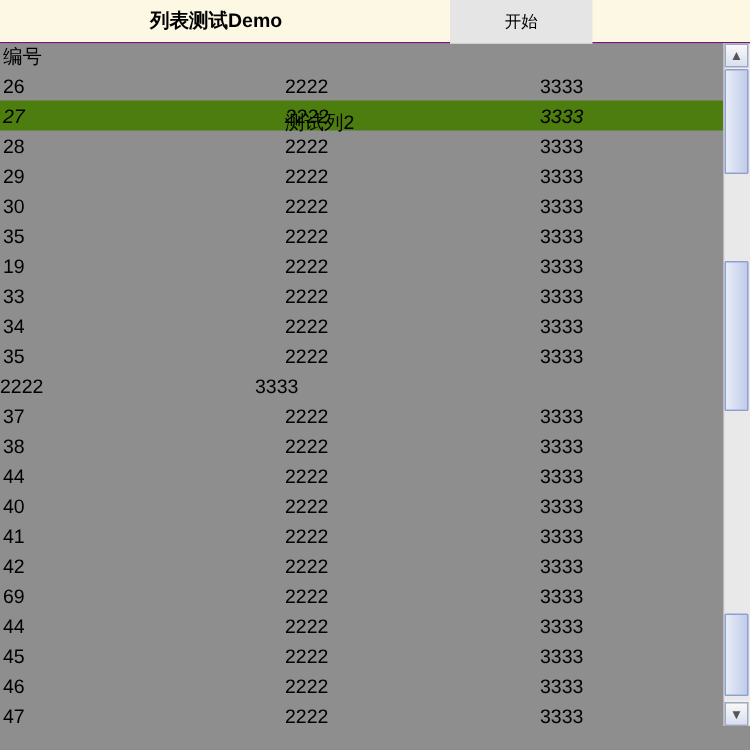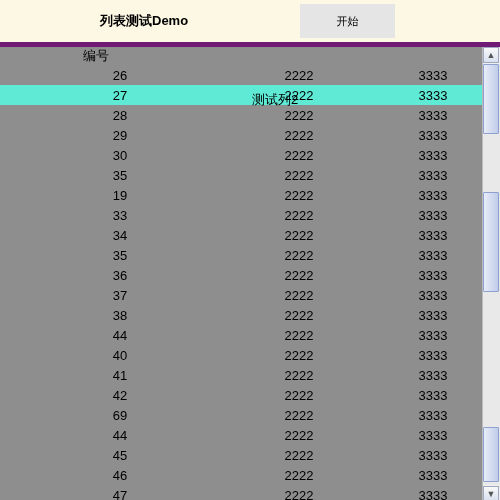--- a/index.html
+++ b/index.html
@@ -1,20 +1,20 @@
 <!DOCTYPE html>
 <html><head>
   <meta charset="utf-8">
   <style>
     * { margin: 0; padding: 0; box-sizing: border-box; }
     html, body { width: 500px; height: 500px; overflow: hidden; font-family: "SimSun", "宋体", sans-serif; font-size: 13px; background: #8e8e8e; }
     .header {
-      height: 47px;
+      height: 29px;
       background: #fdf8e3;
-      border-bottom: 5px solid #701a75;
+      border-bottom: 1px solid #701a75;
       display: flex;
       align-items: center;
       position: relative;
     }
     .title {
       position: absolute;
       left: 100px;
       font-weight: bold;
       color: #000;
     }
@@ -31,21 +31,20 @@
     }
     .table-area {
       position: relative;
       height: 455px;
       display: flex;
     }
     .table-wrap {
       flex: 1;
       overflow: hidden;
       position: relative;
-      text-align: center;
     }
     .col-headers {
       height: 18px;
       background: #8e8e8e;
       display: flex;
       color: #000;
       font-size: 13px;
     }
     .ch1 { width: 190px; padding-left: 2px; }
     .ch2 { width: 170px; margin-top: 44px; }
@@ -54,23 +53,24 @@
       background: #8e8e8e;
     }
     .row {
       height: 20px;
       display: flex;
       align-items: center;
       color: #000;
       font-size: 13px;
     }
     .row.highlight {
-      background: #5eead4;
-    }
-    .c1 { width: 190px; padding-left: 2px; margin-left: 24px; }
+      background: #4d7c0f;
+      font-style: italic;
+    }
+    .c1 { width: 190px; padding-left: 2px; }
     .c2 { width: 170px; }
     .c3 { flex: 1; }
     .scrollbar {
       width: 18px;
       height: 100%;
       background: #f0f0f0;
       border-left: 1px solid #bbb;
       position: relative;
     }
     .sb-btn {
@@ -167,21 +167,20 @@
           <div class="c1">34</div>
           <div class="c2">2222</div>
           <div class="c3">3333</div>
         </div>
         <div class="row">
           <div class="c1">35</div>
           <div class="c2">2222</div>
           <div class="c3">3333</div>
         </div>
         <div class="row">
-          <div class="c1">36</div>
           <div class="c2">2222</div>
           <div class="c3">3333</div>
         </div>
         <div class="row">
           <div class="c1">37</div>
           <div class="c2">2222</div>
           <div class="c3">3333</div>
         </div>
         <div class="row">
           <div class="c1">38</div>

